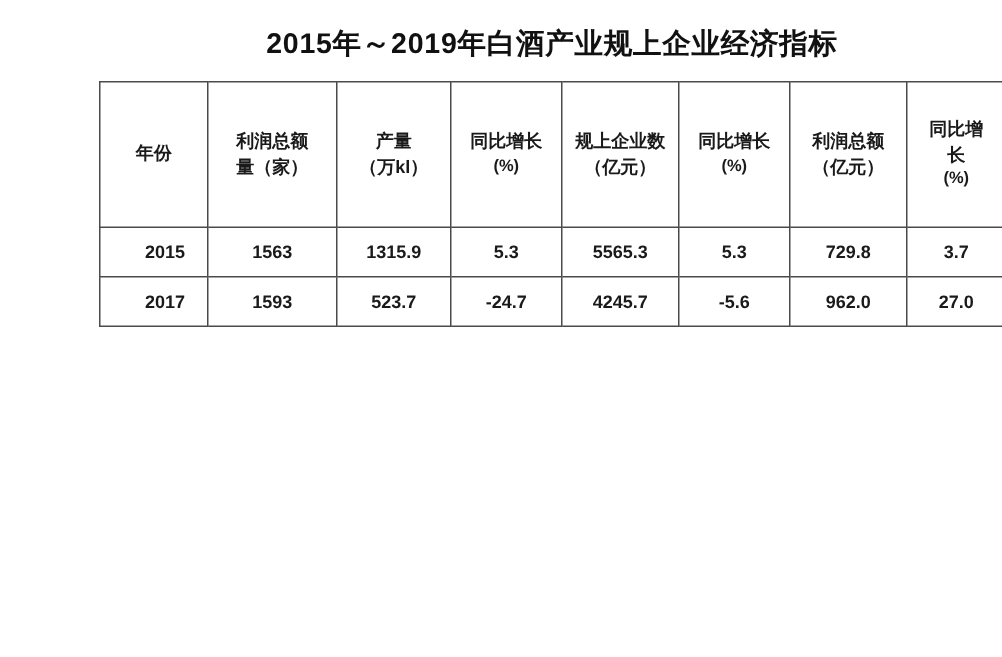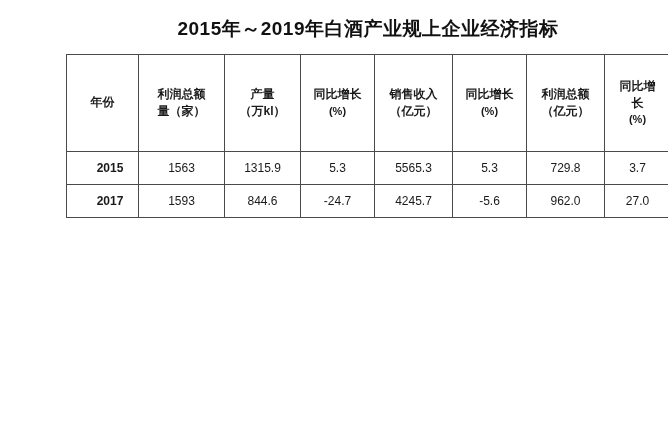--- a/index.html
+++ b/index.html
@@ -56,21 +56,21 @@
     font-size: 12.5px;
     padding: 2px 4px;
   }
   thead th .unit {
     display: block;
     font-size: 11px;
     font-weight: bold;
   }
   tbody td {
     height: 32px;
-    font-weight: normal;
+    font-weight: bold;
   }
   tbody tr.summary td {
     height: 42px;
     font-weight: bold;
   }
   tbody td.year-cell {
     font-weight: bold;
     padding-left: 15px;
   }
   .col-year { width: 72px; }
@@ -112,21 +112,21 @@
           </th>
           <th>
             <span>产量</span><br>
             <span>（万kl）</span>
           </th>
           <th>
             <span>同比增长</span><br>
             <span class="unit">(%)</span>
           </th>
           <th>
-            <span>销售收入</span><br>
+            <span>规上企业数</span><br>
             <span>（亿元）</span>
           </th>
           <th>
             <span>同比增长</span><br>
             <span class="unit">(%)</span>
           </th>
           <th>
             <span>利润总额</span><br>
             <span>（亿元）</span>
           </th>
@@ -144,21 +144,21 @@
           <td>1315.9</td>
           <td>5.3</td>
           <td>5565.3</td>
           <td>5.3</td>
           <td>729.8</td>
           <td>3.7</td>
         </tr>
         <tr>
           <td class="year-cell">2017</td>
           <td>1593</td>
-          <td>844.6</td>
+          <td>523.7</td>
           <td>-24.7</td>
           <td>4245.7</td>
           <td>-5.6</td>
           <td>962.0</td>
           <td>27.0</td>
         </tr>
       </tbody>
     </table>
   </div>
 

